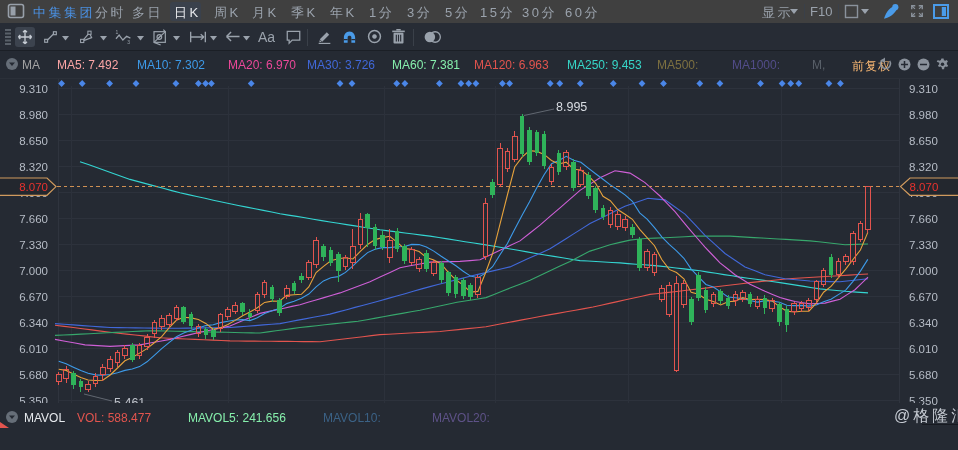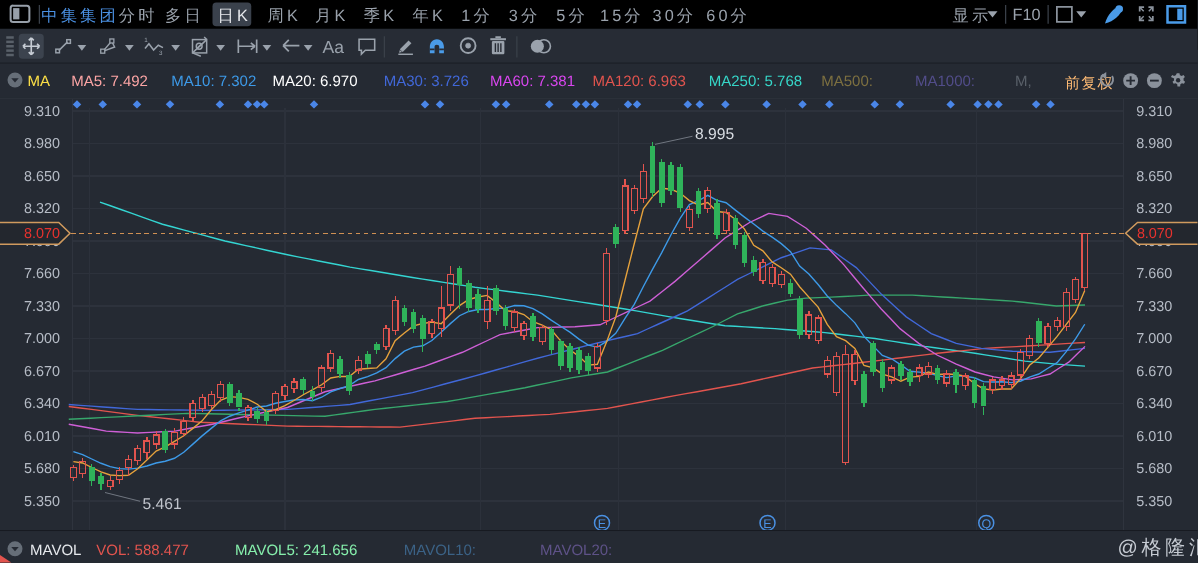--- a/index.html
+++ b/index.html
@@ -1,22 +1,22 @@
 <!DOCTYPE html>
 <html><head><meta charset="utf-8"><style>
 *{margin:0;padding:0;box-sizing:border-box}
 html,body{width:958px;height:450px;overflow:hidden;background:#252a33;font-family:"Liberation Sans",sans-serif}
 .abs{position:absolute}
-#topbar{position:absolute;left:0;top:0;width:958px;height:40px;background:#000000;border-bottom:1px solid #1b1f26}
+#topbar{position:absolute;left:0;top:0;width:958px;height:40px;background:#404040;border-bottom:1px solid #1b1f26}
 #topbar span{position:absolute;top:4px;font-size:13px;color:#9aa2ac;white-space:nowrap;letter-spacing:2.5px}
 #toolbar{position:absolute;left:0;top:23px;width:958px;height:28px;background:#272c35;border-bottom:1px solid #1b1f26}
 #marow{position:absolute;left:0;top:51px;width:958px;height:27px;background:#252a33}
 #marow span{position:absolute;top:7px;font-size:12px;white-space:nowrap}
 #chart{position:absolute;left:0;top:78px;width:958px;height:347px}
-#footer{position:absolute;left:0;top:425px;width:922px;height:25px;background:#252a33}
+#footer{position:absolute;left:0;top:403px;width:922px;height:25px;background:#252a33}
 #footer span{position:absolute;top:8px;font-size:12px;white-space:nowrap}
 .sep{width:1px;background:#3a4049;position:absolute}
 svg.ic{position:absolute;overflow:visible}
 </style></head>
 <body>
 <div id="topbar">
   <svg class="ic" style="left:8px;top:4px" width="16" height="14">
       <rect x="0.5" y="0.5" width="15" height="13" rx="2" fill="none" stroke="#98a0aa" stroke-width="1.6"></rect>
       <rect x="2.5" y="2.5" width="5" height="9" fill="#98a0aa"></rect>
     </svg>
@@ -151,28 +151,28 @@
   <svg class="ic" style="left:424px;top:7px" width="17" height="14" viewBox="0 0 26 20" fill="none">
       <circle cx="9" cy="10" r="8" fill="#9aa2ac"></circle>
       <circle cx="17" cy="10" r="8" fill="none" stroke="#9aa2ac" stroke-width="2"></circle>
     </svg>
 </div>
 <div id="marow">
   <svg class="ic" style="left:6px;top:7px" width="12" height="12">
       <circle cx="6" cy="6" r="6" fill="#666e78"></circle>
       <path d="M3 4.5 L9 4.5 L6 8 Z" fill="#252a33"></path>
     </svg>
-  <span style="left:22px;color:#fde047">MA</span>
+  <span style="left:22px;color:#a3a3a3">MA</span>
   <span style="left:57px;color:#fca5a5">MA5: 7.492</span>
   <span style="left:137px;color:#3d9ae8">MA10: 7.302</span>
-  <span style="left:218px;color:#ffffff">MA20: 6.970</span>
+  <span style="left:228px;color:#ec4899">MA20: 6.970</span>
   <span style="left:307px;color:#4168d9">MA30: 3.726</span>
-  <span style="left:392px;color:#d946ef">MA60: 7.381</span>
+  <span style="left:392px;color:#86efac">MA60: 7.381</span>
   <span style="left:474px;color:#e2544e">MA120: 6.963</span>
-  <span style="left:567px;color:#36d6c8">MA250: 5.768</span>
+  <span style="left:567px;color:#36d6c8">MA250: 9.453</span>
   <span style="left:657px;color:#7d7040">MA500:</span>
   <span style="left:732px;color:#524d8a">MA1000:</span>
   <span style="left:812px;color:#596069">M,</span>
   <span style="left:852px;color:#fdba74;letter-spacing:1px">前复权</span>
   <svg class="ic" style="left:878px;top:6px" width="14" height="14" viewBox="0 0 24 24" fill="none" stroke="#8a919b" stroke-width="2.6">
       <path d="M8 4.5 C4.5 7 3.5 12 5.5 15.5 C8 19.5 13.5 21 17.5 18.5 C21.5 16 22.5 10.5 20 6.5"></path>
       <path d="M12 1 L4 6.5 L12 10 Z" fill="#8a919b" stroke="none"></path>
     </svg>
   <svg class="ic" style="left:898px;top:7px" width="13" height="13" viewBox="0 0 24 24">
       <circle cx="12" cy="12" r="11" fill="#8a919b"></circle>

